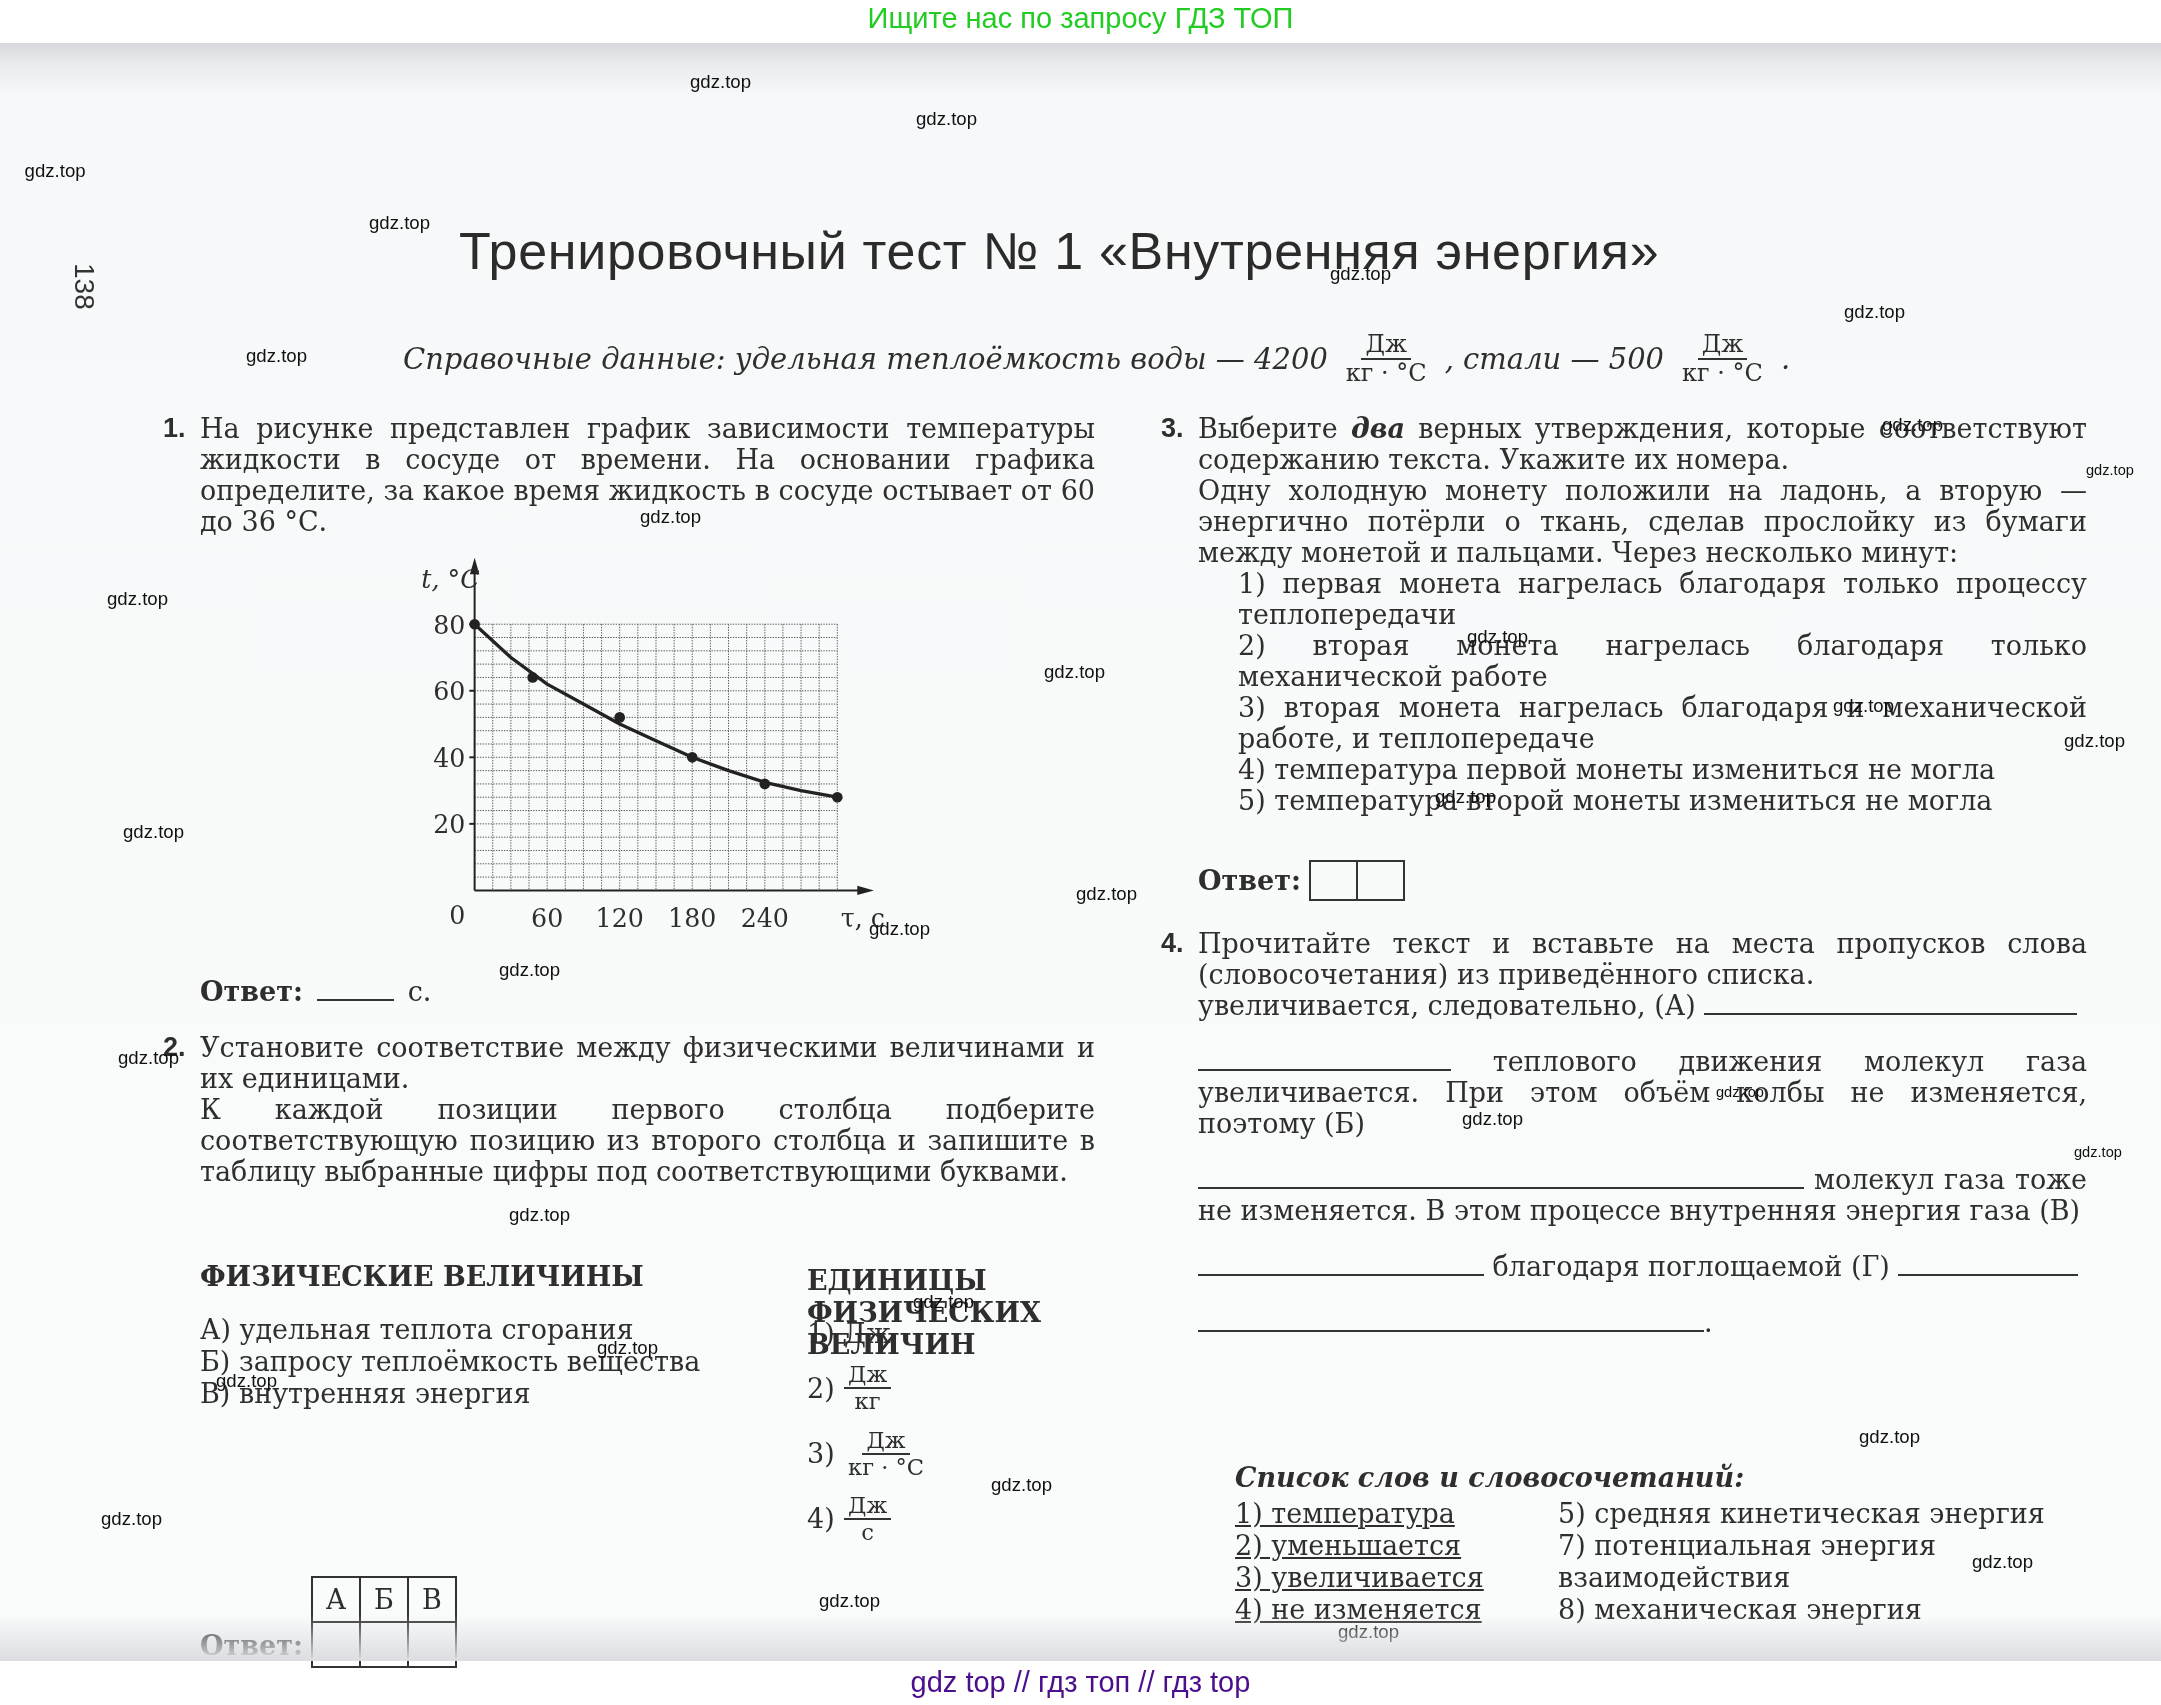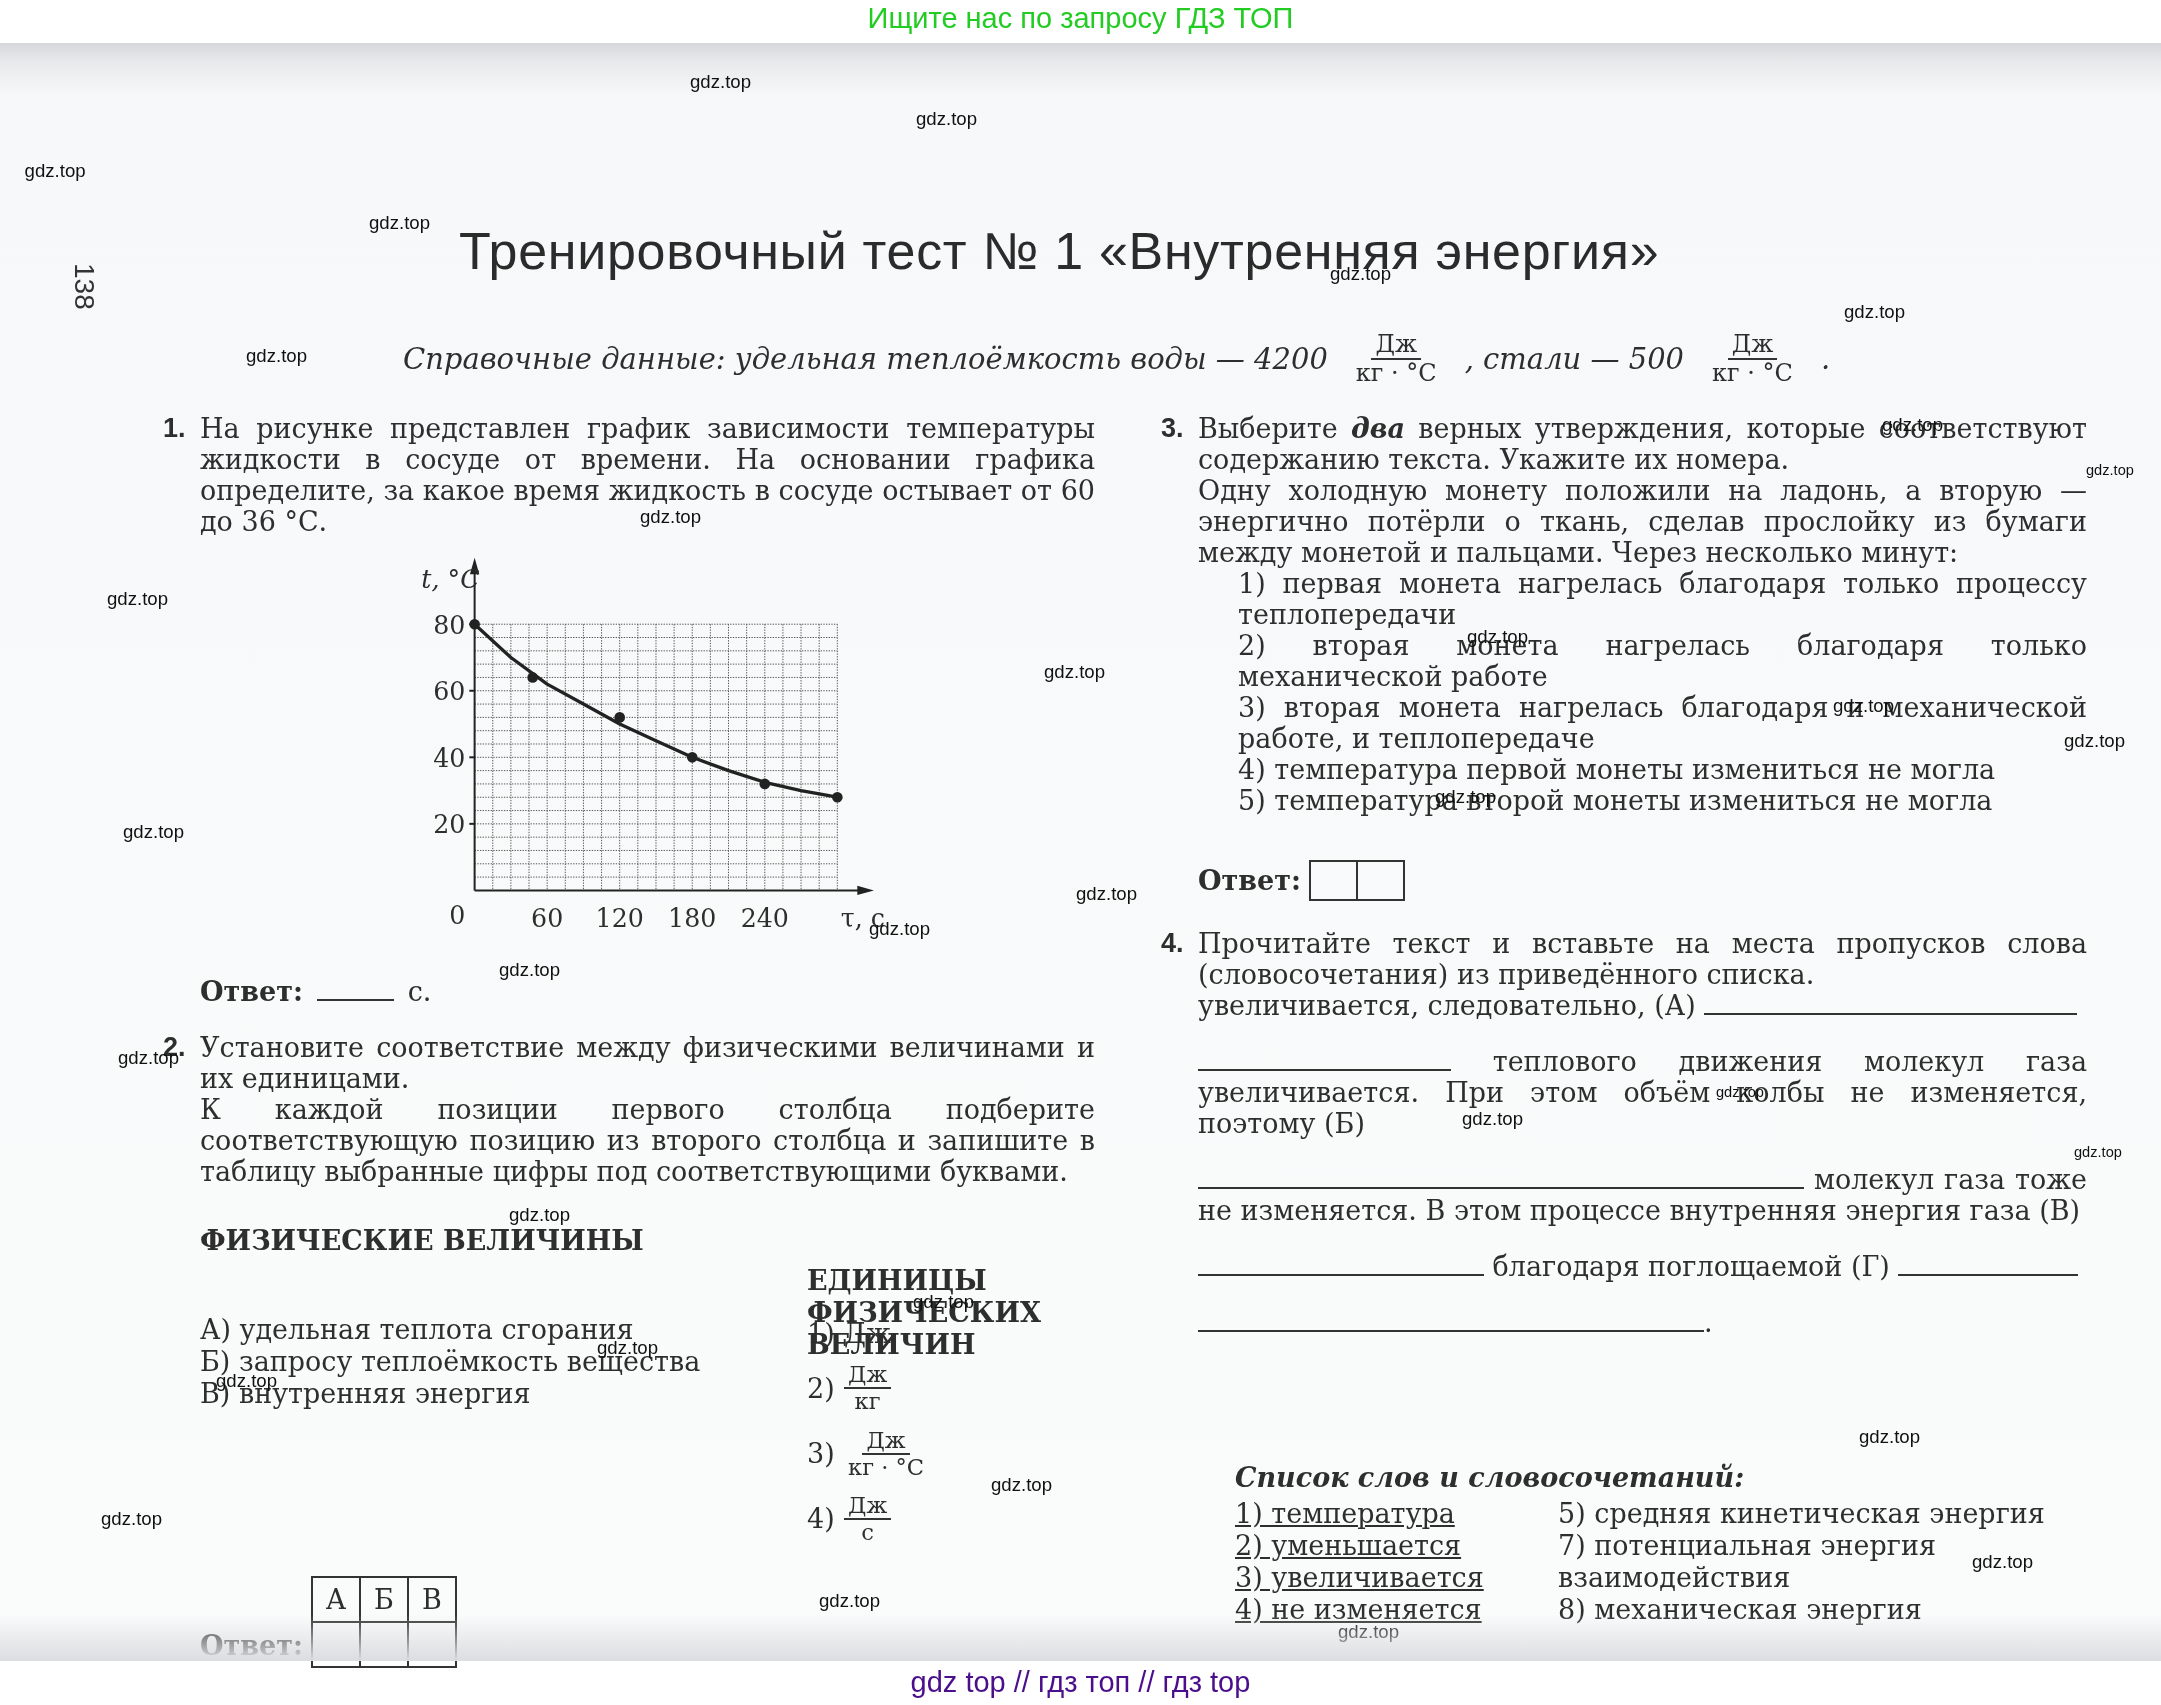--- a/index.html
+++ b/index.html
@@ -35,21 +35,21 @@
   .page-number {
     position:absolute; left:100px; top:220px; font-family:"Liberation Sans", sans-serif;
     font-size:28px; color:#333; transform:rotate(90deg); transform-origin:left top;
   }
   .title {
     position:absolute; left:459px; top:178px; font-family:"Liberation Sans", sans-serif;
     font-size:52px; color:#2b2b2b; white-space:nowrap; letter-spacing:0.7px;
   }
   .ref {
     position:absolute; left:403px; top:288px; font-style:italic; font-size:29px;
-    white-space:nowrap; display:flex; align-items:center; gap:24px;
+    white-space:nowrap; display:flex; align-items:center; gap:14px;
   }
   .frac { display:inline-flex; flex-direction:column; align-items:center; font-style:normal; font-size:24px; line-height:27px; }
   .frac .num { border-bottom:2px solid #333; padding:0 4px; }
   .frac .den { padding:0 4px; }
   .q { position:absolute; font-size:27px; line-height:31px; }
   .q .qn { position:absolute; left:-37px; top:0; font-family:"Liberation Sans", sans-serif; font-weight:bold; }
   .q p { margin:0; }
   .q1 { left:200px; top:370px; width:895px; text-align:justify; }
   .q2 { left:200px; top:989px; width:895px; text-align:justify; }
   .q3 { left:1198px; top:370px; width:889px; text-align:justify; }
@@ -181,21 +181,21 @@
     <span class="blank"></span>
     <span>с.</span>
   </div>
 
   <div class="q q2">
     <span class="qn">2.</span>
     <p>Установите соответствие между физическими величинами и их единицами.</p>
     <p>К каждой позиции первого столбца подберите соответствующую позицию из второго столбца и запишите в таблицу выбранные цифры под соответствующими буквами.</p>
   </div>
 
-  <div class="col-head" style="left:200px; top:1182px;">ФИЗИЧЕСКИЕ ВЕЛИЧИНЫ</div>
+  <div class="col-head" style="left:200px; top:1218px;">ФИЗИЧЕСКИЕ ВЕЛИЧИНЫ</div>
   <div class="col-head" style="left:807px; top:1222px;">
     <div>ЕДИНИЦЫ</div>
     <div>ФИЗИЧЕСКИХ</div>
     <div>ВЕЛИЧИН</div>
   </div>
 
   <div class="items-left">
     <div>А) удельная теплота сгорания</div>
     <div>Б) запросу теплоёмкость вещества</div>
     <div>В) внутренняя энергия</div>

